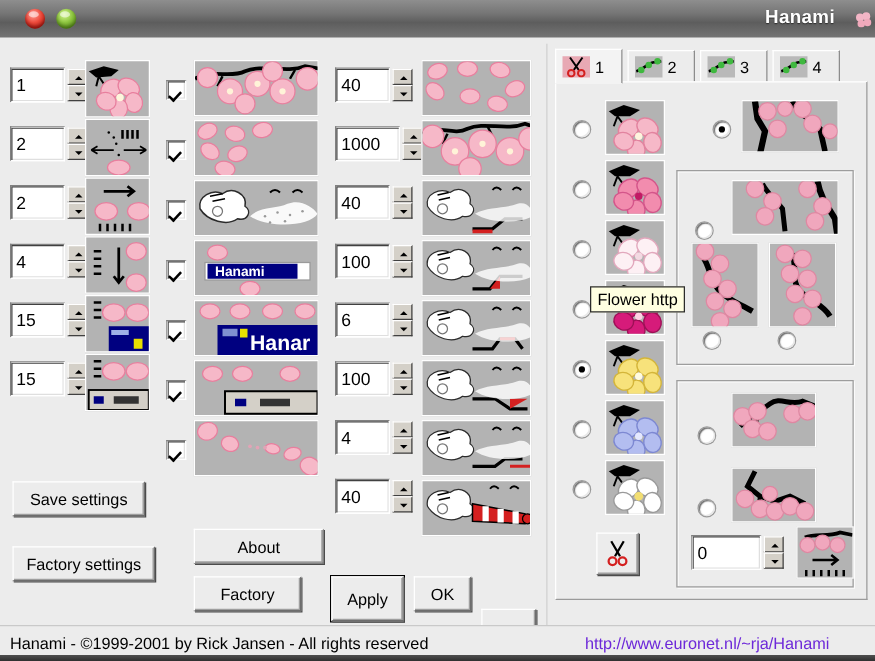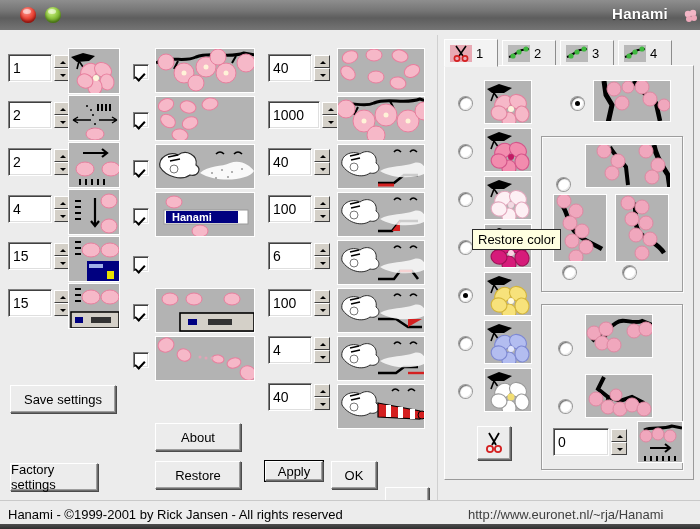--- a/index.html
+++ b/index.html
@@ -115,21 +115,21 @@
     border-right:1px solid #9a9a9a;border-bottom:1px solid #9a9a9a;
   }
 
   
   .statusbar{
     position:absolute;left:0;top:500px;width:700px;height:29px;background:#ececec;
     border-top:1px solid #c9c9c9;
     text-align:right;
   }
   .status-txt{position:absolute;left:8px;top:6px;font-size:13px;color:#000;}
-  .status-url{position:absolute;left:468px;top:6px;font-size:13px;color:#404040;}
+  .status-url{position:absolute;left:468px;top:6px;font-size:13px;color:#6d28d9;}
   .sb-bottom{position:absolute;left:0;top:524px;width:700px;height:5px;
     background:linear-gradient(to bottom,#4f4f4f,#2e2e2e);}
 
   svg{display:block;}
   .tt{
     position:absolute;background:#ffffe1;border:1px solid #2b2b2b;
     font-size:13px;padding:2px 5px;color:#000;z-index:40;white-space:nowrap;
   }
 </style>
 </head>
@@ -383,20 +383,34 @@
     </div>
     <div class="thumb" style="left:155px;top:162px;width:100px;height:45px">
       <svg width="100" height="45" viewBox="0 0 100 45">
         <ellipse cx="18" cy="9" rx="8" ry="6" fill="#f6b8c8" stroke="#e87f9e"></ellipse>
         <ellipse cx="44" cy="38" rx="8" ry="6" fill="#f6b8c8" stroke="#e87f9e"></ellipse>
         <rect x="8" y="17" width="84" height="14" fill="#fff" stroke="#9a9a9a"></rect>
         <rect x="10" y="18" width="72" height="12" fill="#000080"></rect>
         <text x="16" y="28" font-family="Liberation Sans" font-size="11" font-weight="bold" fill="#fff">Hanami</text>
       </svg>
     </div>
+    <div class="thumb" style="left:155px;top:210px;width:100px;height:45px">
+      <svg width="100" height="45" viewBox="0 0 100 45">
+        <g fill="#f6b8c8" stroke="#e87f9e">
+          <ellipse cx="12" cy="8" rx="8" ry="6"></ellipse>
+            <ellipse cx="36" cy="8" rx="8" ry="6"></ellipse>
+          <ellipse cx="62" cy="8" rx="8" ry="6"></ellipse>
+            <ellipse cx="88" cy="8" rx="8" ry="6"></ellipse>
+        </g>
+        <rect x="18" y="19" width="82" height="24" fill="#000080"></rect>
+        <rect x="22" y="22" width="12" height="6" fill="#7f8fd0"></rect>
+        <rect x="36" y="22" width="6" height="7" fill="#e8e000"></rect>
+        <text x="44" y="39" font-family="Liberation Sans" font-size="17" font-weight="bold" fill="#fff">Hanar</text>
+      </svg>
+    </div>
     <div class="thumb" style="left:155px;top:258px;width:100px;height:45px">
       <svg width="100" height="45" viewBox="0 0 100 45">
         <g fill="#f6b8c8" stroke="#e87f9e">
           <ellipse cx="14" cy="10" rx="8" ry="6"></ellipse>
             <ellipse cx="38" cy="10" rx="8" ry="6"></ellipse>
           <ellipse cx="76" cy="10" rx="8" ry="6"></ellipse>
         </g>
         <rect x="24" y="24" width="74" height="18" fill="#d4d0c8" stroke="#000" stroke-width="1.6"></rect>
         <rect x="32" y="30" width="9" height="6" fill="#000080"></rect>
         <rect x="52" y="30" width="24" height="6" fill="#333"></rect>
@@ -623,30 +637,30 @@
             <rect x="60" y="22" width="5" height="11"></rect>
         <rect x="72" y="24" width="5" height="10"></rect>
           </g>
         <circle cx="84" cy="30" r="4" fill="#d42020" stroke="#000"></circle>
       </svg>
     </div>
 
     <div class="btn" style="left:10px;top:355px;width:106px;height:28px">
         <span>Save settings</span>
       </div>
-    <div class="btn" style="left:10px;top:433px;width:88px;height:28px">
+    <div class="btn" style="left:10px;top:407px;width:114px;height:28px">
         <span>Factory settings</span>
       </div>
-    <div class="btn" style="left:155px;top:393px;width:86px;height:28px">
+    <div class="btn" style="left:155px;top:393px;width:104px;height:28px">
         <span>About</span>
       </div>
     <div class="btn" style="left:155px;top:431px;width:86px;height:28px">
-        <span>Restore</span>
-      </div>
-    <div class="btn default" style="left:265px;top:431px;width:58px;height:20px">
+        <span>Factory</span>
+      </div>
+    <div class="btn default" style="left:265px;top:431px;width:58px;height:36px">
         <span>Apply</span>
       </div>
     <div class="btn" style="left:331px;top:431px;width:46px;height:28px">
         <span>OK</span>
       </div>
     <div class="btn" style="left:385px;top:457px;width:44px;height:36px">
         <span>Exit</span>
       </div>
 
     <div style="position:absolute;left:437px;top:5px;width:1px;height:465px;background:#d0d0d0"></div>
@@ -944,20 +958,20 @@
             <rect x="12" y="34" width="2" height="5"></rect>
         <rect x="18" y="34" width="2" height="5"></rect>
             <rect x="24" y="34" width="2" height="5"></rect>
         <rect x="30" y="34" width="2" height="5"></rect>
             <rect x="36" y="34" width="2" height="5"></rect>
           </g>
       </svg>
     </div>
   </div>
 
-  <div class="tt" style="left:472px;top:229px">Restore color</div>
+  <div class="tt" style="left:472px;top:229px">Flower http</div>
 
   <div class="statusbar">
     <div class="status-txt">Hanami -  ©1999-2001 by Rick Jansen - All rights reserved</div>
     <div class="status-url">http://www.euronet.nl/~rja/Hanami</div>
   </div>
   <div class="sb-bottom"></div>
 </div>
 
 </body></html>

